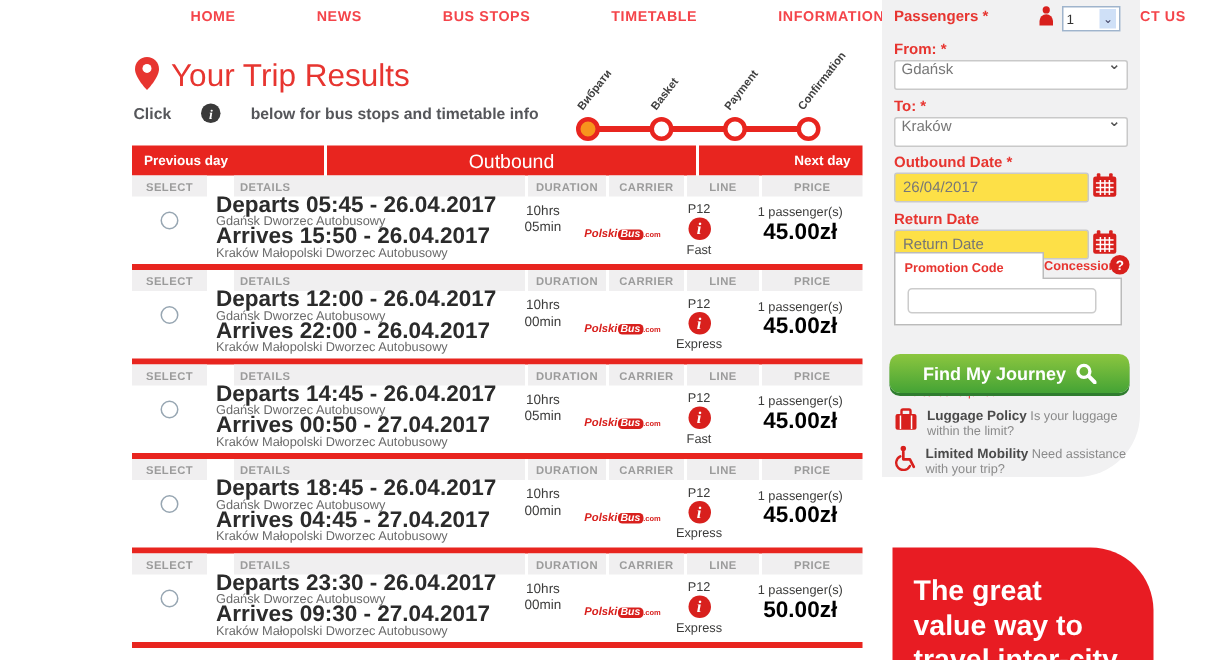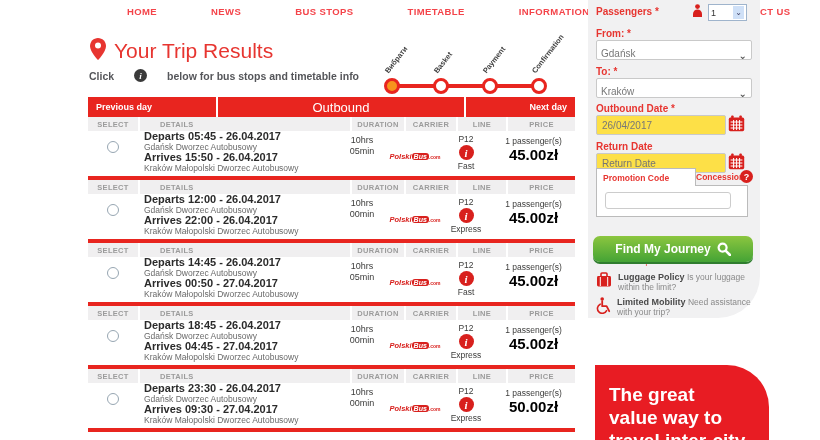--- a/index.html
+++ b/index.html
@@ -32,45 +32,45 @@
   .pg-next{flex:1;font-size:9px;font-weight:bold;justify-content:flex-end;padding-right:8px;cursor:pointer;}
 
   
   #rows{position:absolute;left:88px;top:117px;width:487px;}
   .block{height:63px;}
   .cols{display:flex;gap:2px;}
   .c-sel{width:50px;} .c-det{width:194px;} .c-dur{width:52px;} .c-car{width:50px;} .c-line{width:48px;} .c-price{flex:1;}
   .hdr{height:14px;}
   .hdr>div{background:#f0eff0;color:#9b9b9b;font-size:7.5px;font-weight:bold;letter-spacing:.3px;
            display:flex;align-items:center;justify-content:center;}
-  .hdr .c-det{justify-content:flex-start;padding-left:20px;width:190px;}
+  .hdr .c-det{justify-content:flex-start;padding-left:4px;width:190px;margin-left:16px;}
   .body{height:45px;align-items:flex-start;}
   .body .c-sel{display:flex;justify-content:center;padding-top:10px;}
   .radio{width:10px;height:10px;border:1.5px solid #97a6b2;border-radius:50%;background:#fff;cursor:pointer;}
-  .c-det .dep{font-size:11px;font-weight:bold;color:#2b2b2b;line-height:11px;padding-left:4px;}
+  .c-det .dep{font-size:15px;font-weight:bold;color:#2b2b2b;line-height:11px;padding-left:4px;}
   .c-det .adr{font-size:8.5px;color:#6a6a6a;line-height:10px;padding-left:4px;}
   .body .c-dur{text-align:center;font-size:9px;color:#3c3c3b;line-height:11px;padding-top:4px;}
   .body .c-car{display:flex;align-items:center;justify-content:center;padding-top:14px;}
   .logo{white-space:nowrap;}
   .lp1{font-size:7.5px;font-weight:bold;color:#d8201d;font-style:italic;}
   .lp2{font-size:7px;font-weight:bold;color:#fff;background:#d8201d;border-radius:3px;padding:0 2px;font-style:italic;}
   .lp3{font-size:5px;font-weight:bold;color:#d8201d;}
   .body .c-line{text-align:center;font-size:8.5px;color:#3c3c3b;padding-top:3px;line-height:10px;}
   .info-red{display:inline-flex;width:15px;height:15px;border-radius:50%;background:#d8201d;color:#fff;
             align-items:center;justify-content:center;font:italic bold 11px "Liberation Serif",serif;cursor:pointer;margin:1px 0;}
   .body .c-price{text-align:center;padding-top:5px;}
   .pax{font-size:8.5px;color:#3c3c3b;}
   .price{font-size:15px;font-weight:bold;color:#000000;}
   .sep{height:4px;background:#e8251f;margin-top:0px;}
 
   
   .sidebar{position:absolute;left:588px;top:0;width:172px;height:318px;background:#f1f1f2;border-bottom-right-radius:42px;}
   .slabel{position:absolute;font-size:10px;font-weight:bold;color:#e73530;}
   .sel{position:absolute;height:18px;background:#fff;border:1px solid #c9c9c9;border-radius:2px;
-       display:flex;align-items:flex-end;justify-content:space-between;font-size:10px;color:#777;padding:0 4px;cursor:pointer;}
+       display:flex;align-items:flex-start;justify-content:space-between;font-size:10px;color:#777;padding:0 4px;cursor:pointer;}
   .chev{color:#555;font-size:10px;font-weight:bold;line-height:6px;}
   .inp{position:absolute;height:18px;width:118px;background:#fde047;border:1px solid #c9c9c9;border-radius:2px;
        font-size:10px;color:#777;padding:0 5px;font-family:inherit;}
   .calbtn{position:absolute;cursor:pointer;}
   .minisel{position:absolute;left:120px;top:4px;width:33px;height:15px;background:#fff;border:1px solid #9fb4cc;
            display:flex;align-items:center;justify-content:space-between;font-size:9px;color:#333;padding:0 2px;cursor:pointer;}
   .minichev{background:#cfe0f7;color:#446;font-size:8px;height:13px;display:flex;align-items:center;padding:0 2px;}
   .tab{position:absolute;left:8px;top:168px;width:92px;height:17px;background:#fff;border:1px solid #bbb;border-bottom:none;
        font-size:8.5px;font-weight:bold;color:#e73530;display:flex;align-items:center;padding-left:6px;cursor:pointer;z-index:2;}
   .tab2{position:absolute;left:108px;top:172px;font-size:8.5px;font-weight:bold;color:#e73530;cursor:pointer;}

